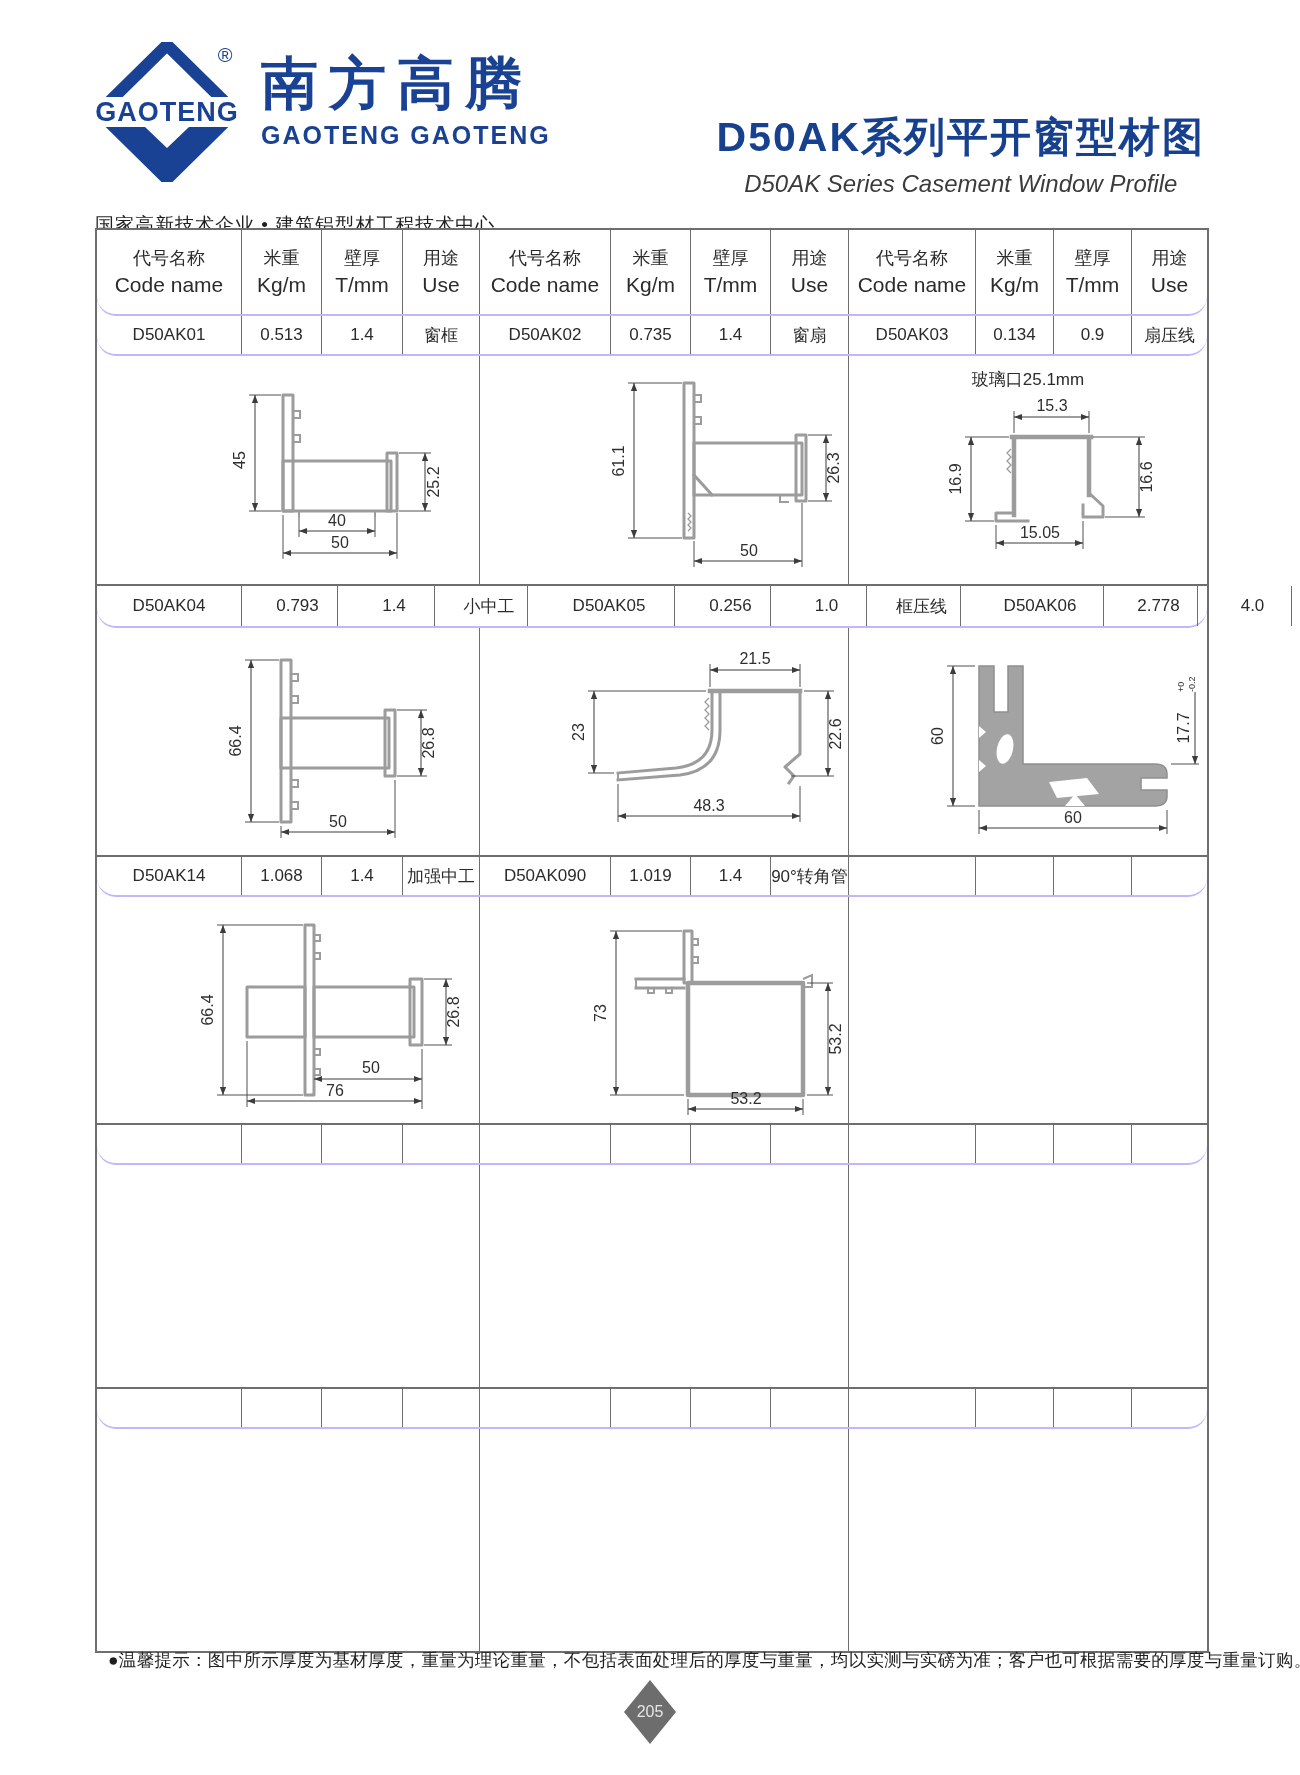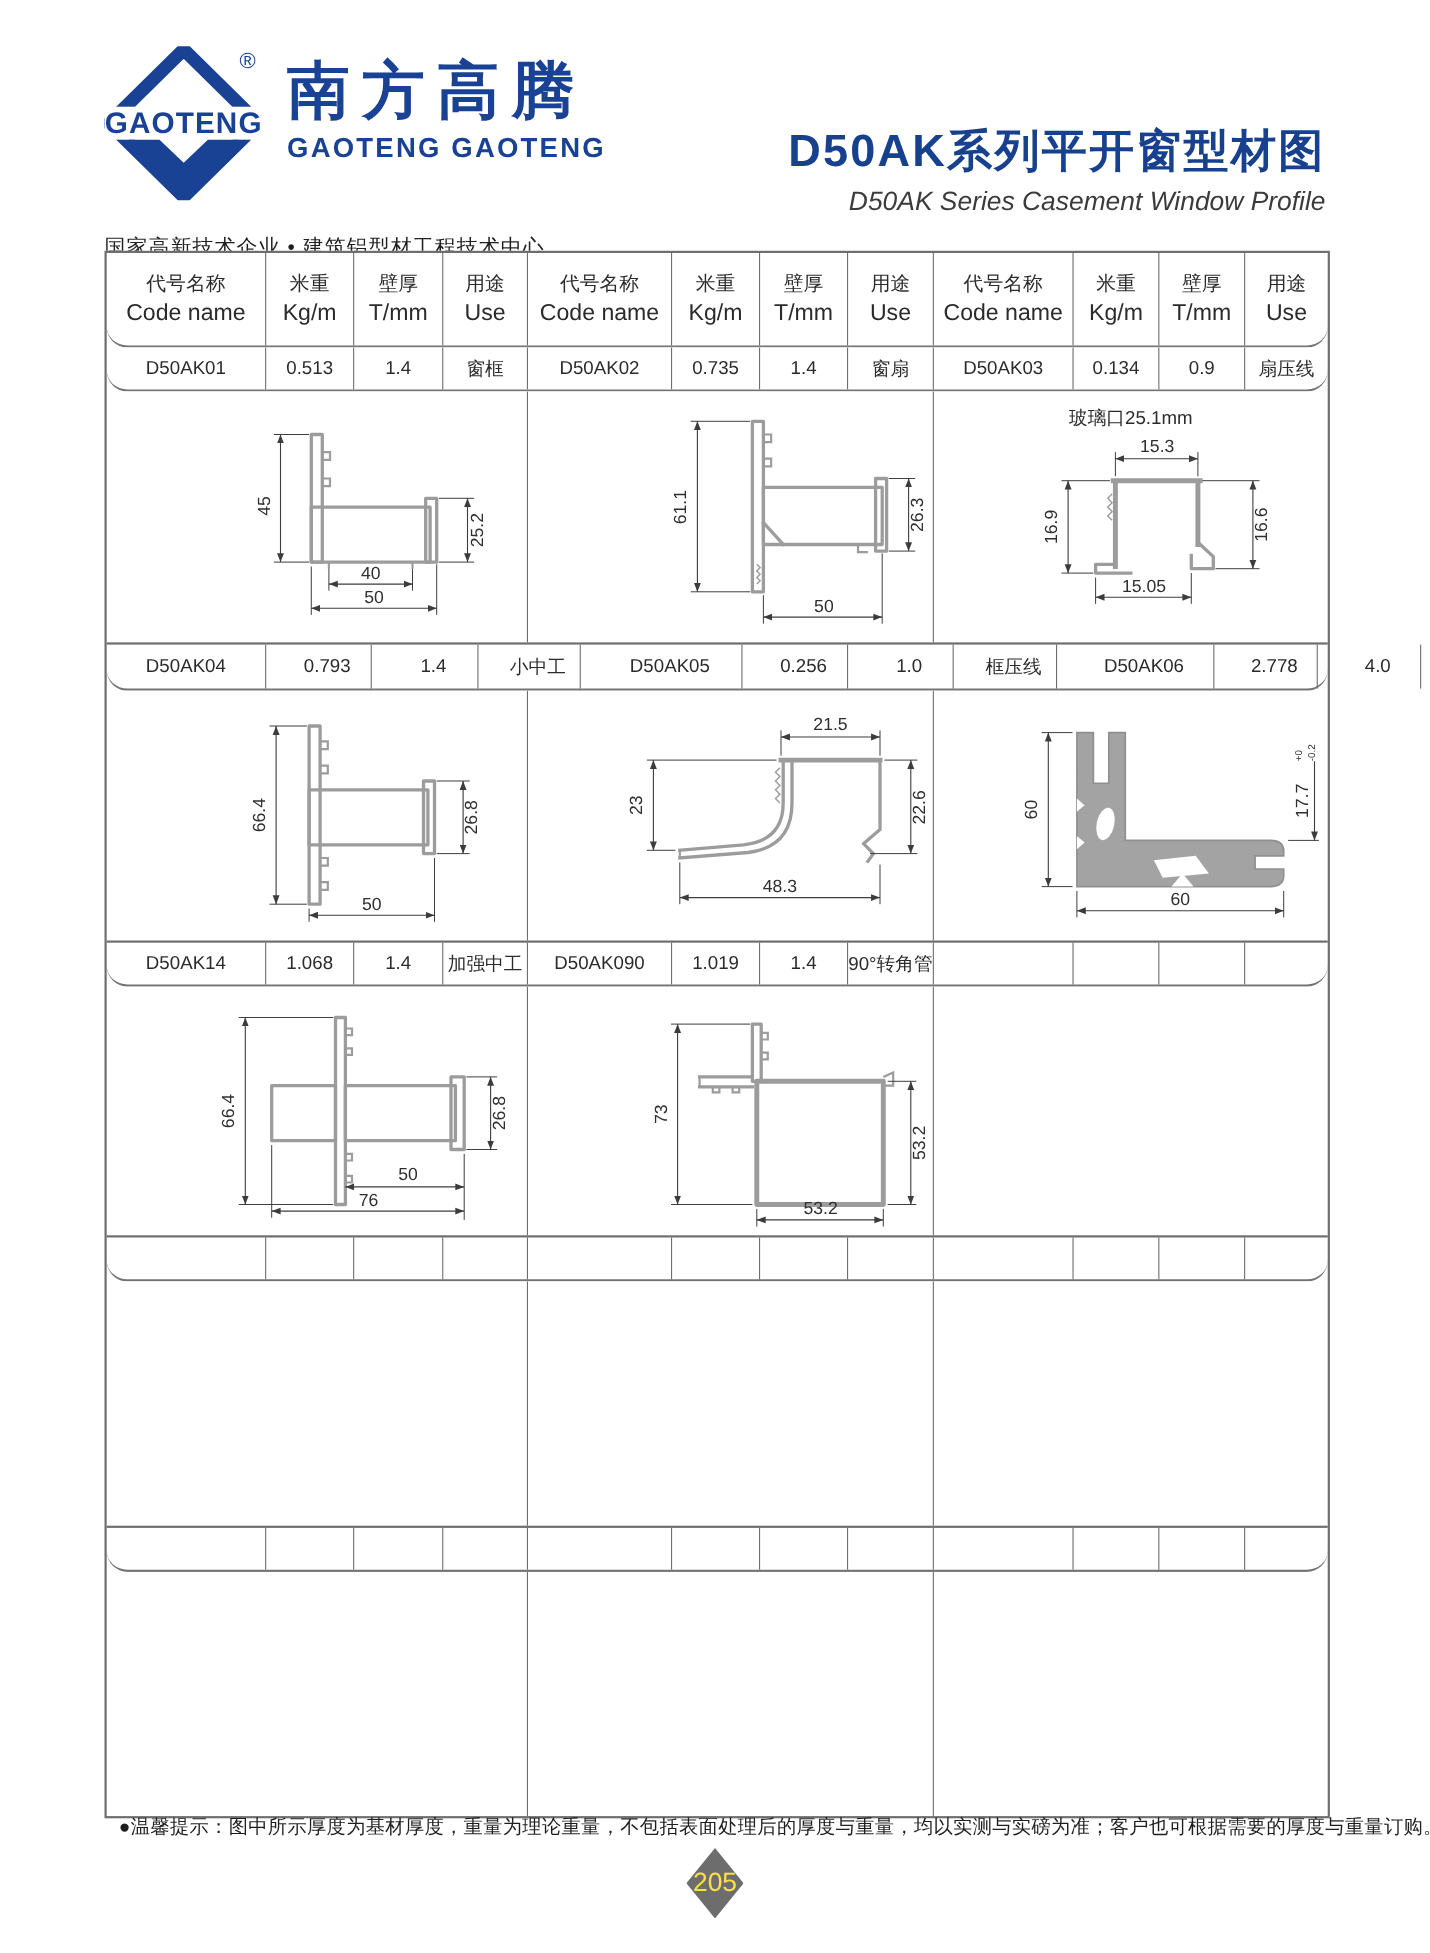--- a/index.html
+++ b/index.html
@@ -7,26 +7,26 @@
     width:1300px;height:1775px;position:relative;background:#ffffff;
     font-family:"Liberation Sans",sans-serif;color:#2b2b2b;overflow:hidden;
   }
   
   .logo-block{position:absolute;left:95px;top:42px;display:flex;}
   .logo-mark{position:relative;width:150px;height:140px;}
   .brand-col{margin-left:16px;padding-top:10px;}
   .brand-cn{font-size:57px;font-weight:bold;color:#1a4294;letter-spacing:11px;line-height:1.1;white-space:nowrap;}
   .brand-en{font-size:25px;font-weight:bold;color:#1a4294;letter-spacing:2px;margin-top:6px;white-space:nowrap;}
   .tagline{position:absolute;left:95px;top:184px;font-size:19px;color:#1f1f1f;letter-spacing:1px;white-space:nowrap;margin-top:28px;}
-  .title-block{position:absolute;right:95px;top:110px;text-align:right;}
+  .title-block{position:absolute;right:95px;top:110px;text-align:center;}
   .title-cn{font-size:41px;font-weight:bold;color:#17418f;letter-spacing:2px;white-space:nowrap;}
   .title-en{font-size:24px;color:#3b3b3b;margin-top:5px;white-space:nowrap;font-style:italic;}
   
   .tbl{position:absolute;left:95px;top:228px;width:1110px;border:2px solid #6e6e6e;background:#fff;}
-  .trow{display:grid;grid-template-columns:145px 80px 81px 77px 131px 80px 80px 78px 127px 78px 78px 75px;border-bottom:2px solid #737373;border-radius:19px;}
+  .trow{display:grid;grid-template-columns:145px 80px 81px 77px 131px 80px 80px 78px 127px 78px 78px 75px;border-bottom:2px solid #c4b5fd;border-radius:19px;}
   .trow>div{border-right:1px solid #6e6e6e;display:flex;flex-direction:column;align-items:center;justify-content:center;font-size:17px;text-align:center;overflow:hidden;}
   .trow>div:last-child{border-right:none;}
   .drow{display:grid;grid-template-columns:383px 369px 358px;border-bottom:2px solid #6e6e6e;}
   .drow:last-child{border-bottom:none;}
   .drow>div{border-right:1px solid #6e6e6e;position:relative;display:flex;align-items:center;justify-content:flex-end;overflow:hidden;}
   .drow>div:last-child{border-right:none;}
   .h-head{height:84px;}
   .h-data{height:38px;}
   .h-data40{height:40px;gap:16px;}
   .d228{height:228px;} .d227{height:227px;} .d226{height:226px;} .d222{height:222px;}
@@ -39,21 +39,21 @@
   svg .pf2{stroke:#9c9c9c;stroke-width:2;fill:none;}
   svg .zz{stroke:#9c9c9c;stroke-width:1.3;fill:none;}
   svg .dim{stroke:#3c3c3c;stroke-width:1;fill:none;}
   svg .ext{stroke:#3c3c3c;stroke-width:0.9;fill:none;}
   svg text.dt{font-size:16px;fill:#2f2f2f;font-family:"Liberation Sans",sans-serif;}
   svg text.dts{font-size:9px;fill:#2f2f2f;font-family:"Liberation Sans",sans-serif;}
   
   .foot-note{position:absolute;left:108px;top:1648px;width:1100px;font-size:17.5px;color:#1e1e1e;letter-spacing:0.3px;white-space:nowrap;}
   .page-diamond{position:absolute;left:624px;top:1680px;width:52px;height:64px;background:#6d6d6d;
     clip-path:polygon(50% 0,100% 50%,50% 100%,0 50%);display:flex;align-items:center;justify-content:center;}
-  .page-diamond span{color:#fde047;font-size:24px;}
+  .page-diamond span{color:#e5e5e5;font-size:16px;}
 </style>
 </head>
 <body>
 
 <svg width="0" height="0" style="position:absolute" aria-hidden="true">
   <defs>
     <marker id="ar" viewBox="0 0 10 10" refX="9" refY="5" markerWidth="9" markerHeight="9" orient="auto-start-reverse" markerUnits="userSpaceOnUse">
       <path d="M0,1.5 L9,5 L0,8.5 Z" fill="#3c3c3c"></path>
     </marker>
   </defs>

